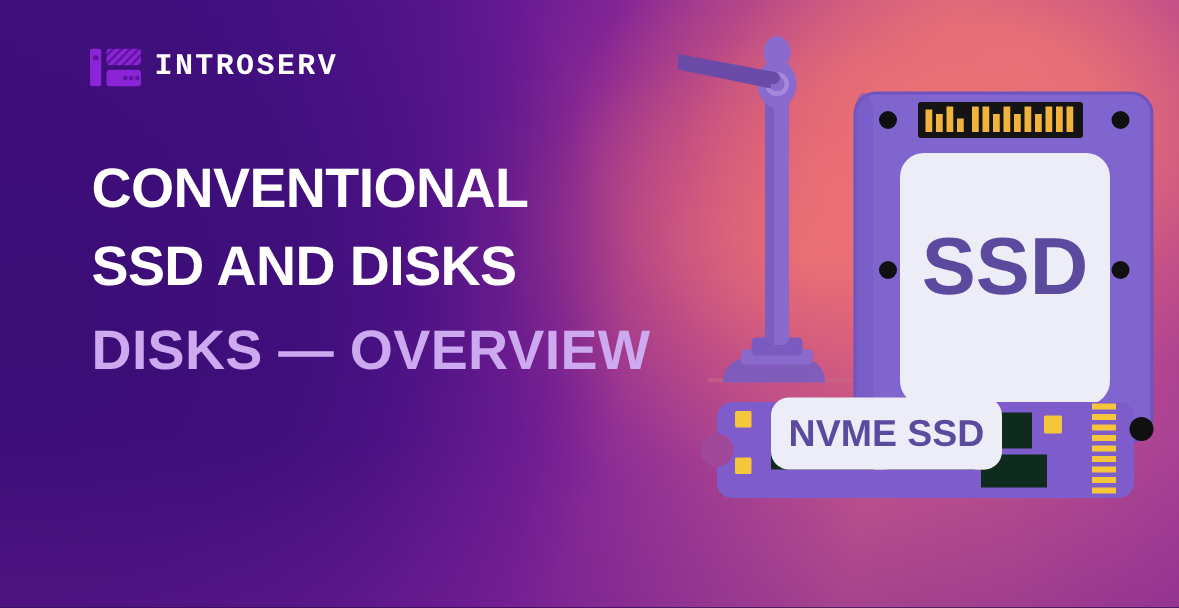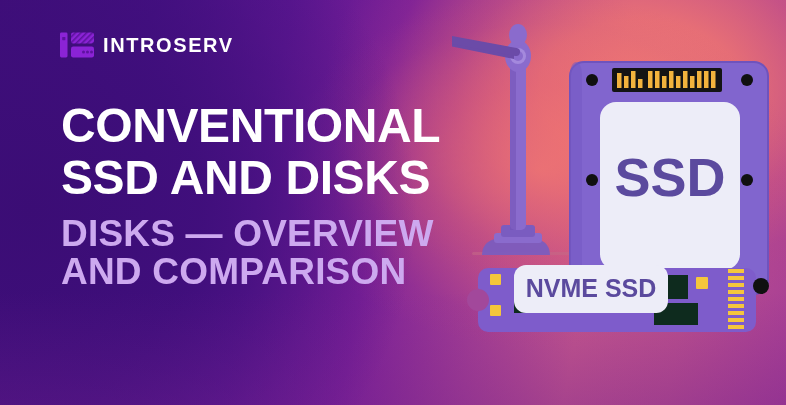--- a/index.html
+++ b/index.html
@@ -79,32 +79,33 @@
   }
   .logo-mark { width: 34px; height: 30px; display: block; }
   .logo-word {
     color: #ffffff;
     font-size: 20px;
     font-weight: bold;
     letter-spacing: 1.6px;
     margin-left: 9px;
     line-height: 1;
     white-space: nowrap;
+    font-family: Liberation Mono, monospace;
   }
 
   
   .copy {
     position: absolute;
     left: 61px;
     top: 100px;
     width: 420px;
   }
   .h-line {
     color: #ffffff;
-    font-size: 48px;
+    font-size: 37px;
     font-weight: bold;
     letter-spacing: -0.4px;
     line-height: 52px;
     white-space: nowrap;
   }
   .sub-wrap { margin-top: 11px; }
   .s-line {
     color: #cda9ef;
     font-size: 37px;
     font-weight: bold;
@@ -153,21 +154,20 @@
       </svg>
     </span>
     <span class="logo-word">INTROSERV</span>
   </div>
 
   <div class="copy">
     <div class="h-line">CONVENTIONAL</div>
     <div class="h-line">SSD AND DISKS</div>
     <div class="sub-wrap">
       <div class="s-line">DISKS — OVERVIEW</div>
-      <div class="s-line">AND COMPARISON</div>
     </div>
   </div>
 
   <div class="art">
     <svg viewBox="0 0 334 405" xmlns="http://www.w3.org/2000/svg">
 
       <rect x="20" y="252" width="120" height="3" rx="1.5" fill="#c56a86" opacity="0.55"></rect>
 
       <g>
 

